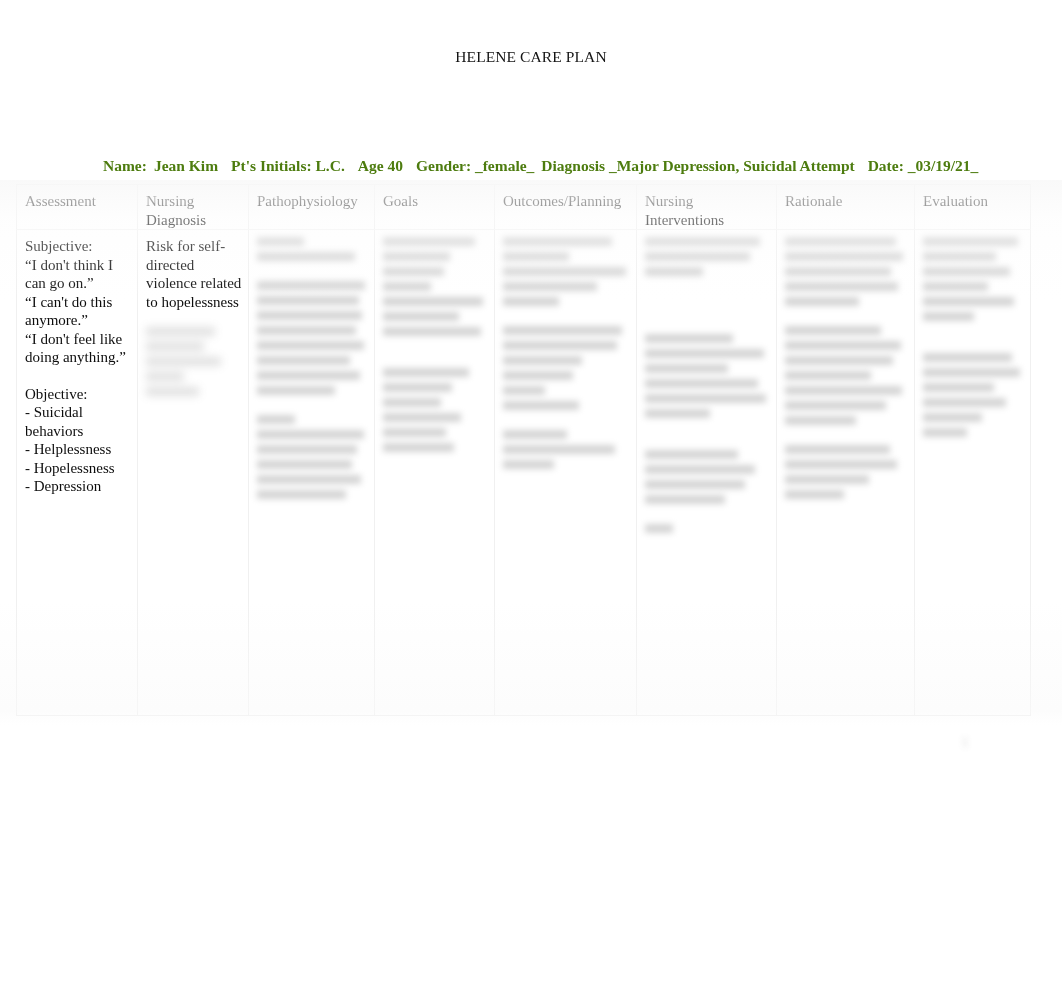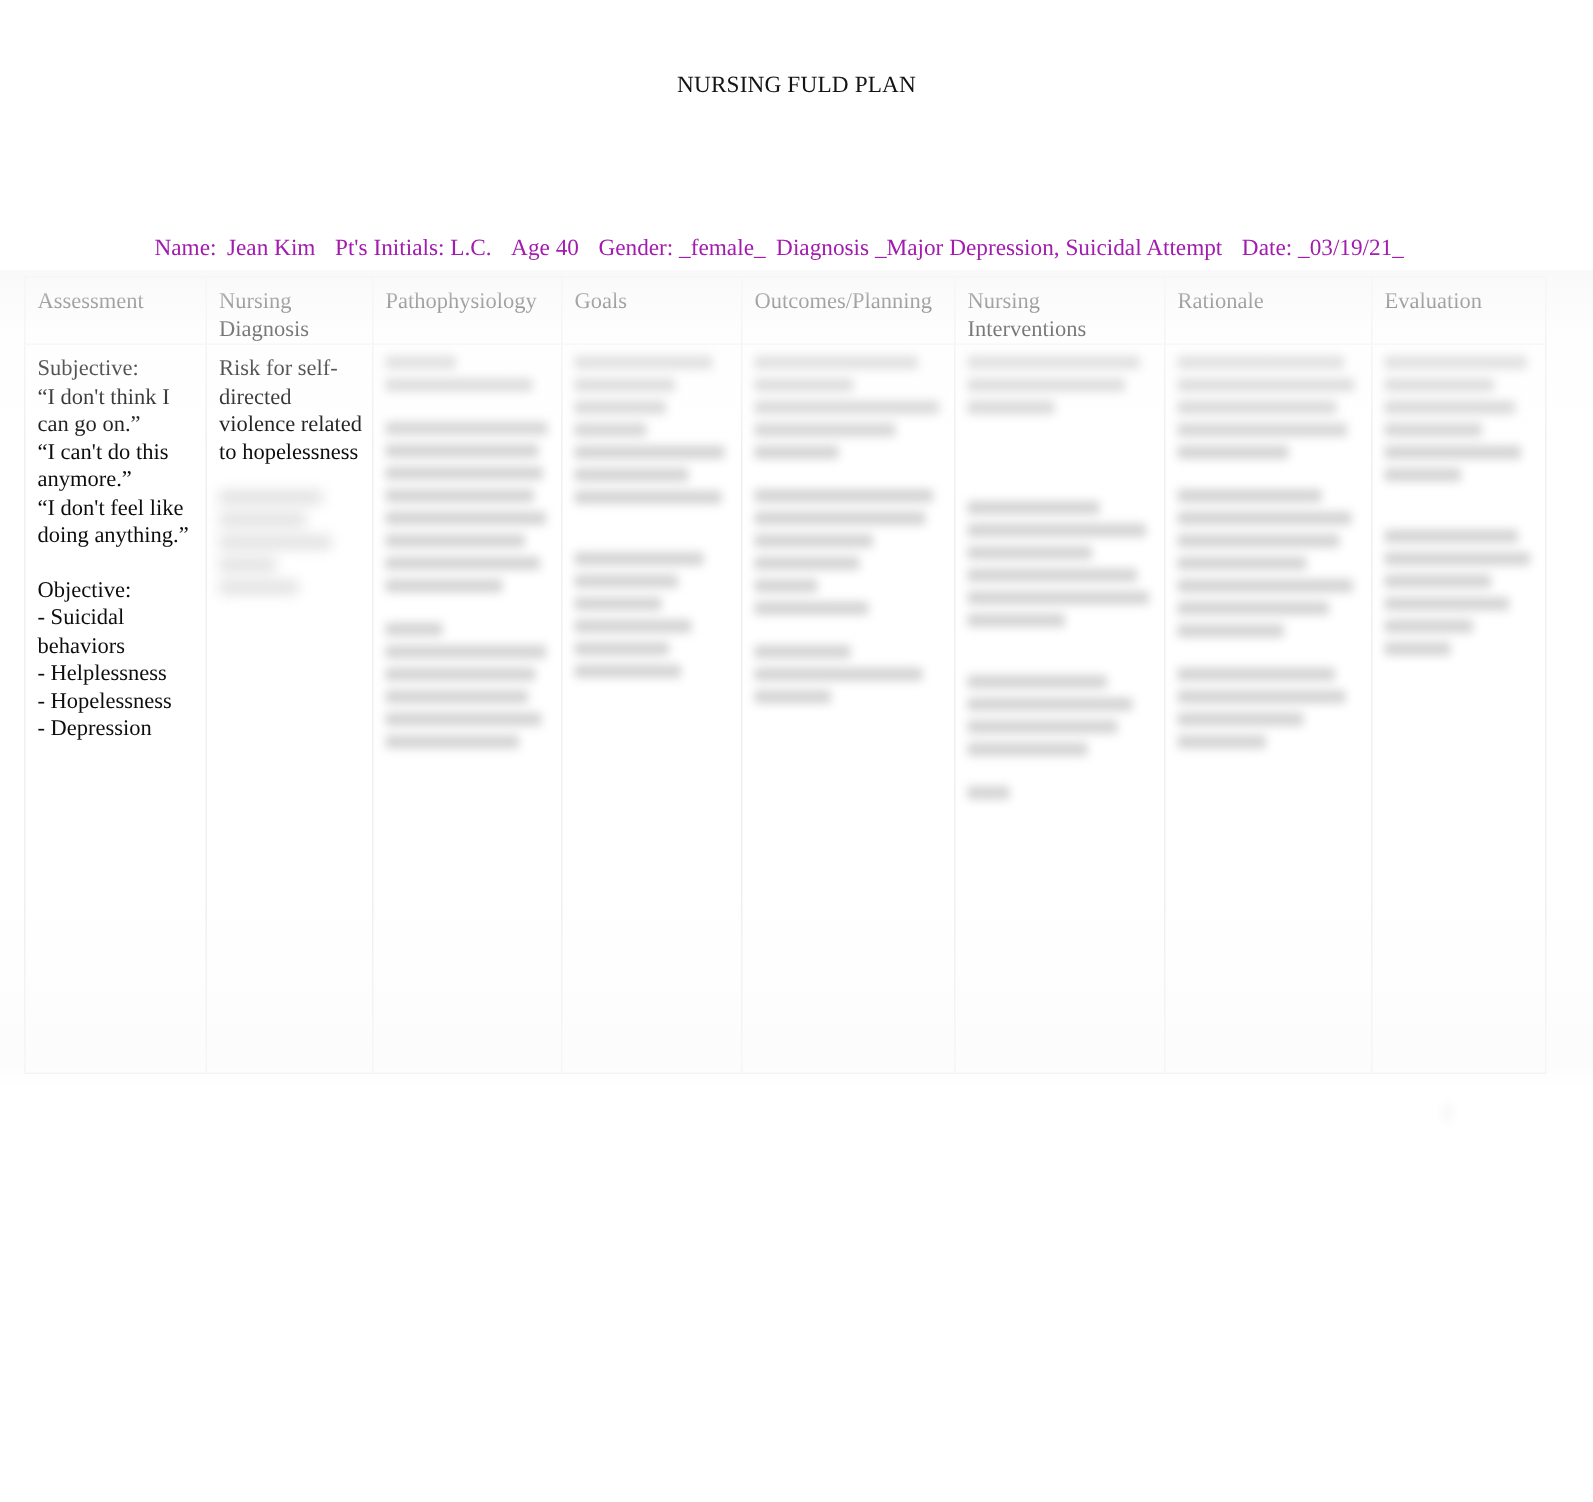--- a/index.html
+++ b/index.html
@@ -40,21 +40,22 @@
   .title-line.l2 { margin-top: 3px; }
 
   
   .info-line {
     position: absolute;
     left: 103px;
     top: 156px;
     font-size: 15.5px;
     line-height: 19px;
     white-space: nowrap;
-    color: #a21caf;
+    color: #4d7c0f;
+    font-weight: bold;
   }
   .info-line .seg { display: inline; }
   .info-gap-sm { display: inline-block; width: 7px; }
   .info-gap-md { display: inline-block; width: 13px; }
 
   
   .care-table {
     position: absolute;
     left: 16px;
     top: 184px;
@@ -155,21 +156,21 @@
                 rgba(250,250,250,0.6) 530px,
                 rgba(255,255,255,0) 545px);
   }
 </style>
 </head>
 <body>
 
 <div class="page">
 
   <div class="title-block">
-    <div class="title-line l2">NURSING FULD PLAN</div>
+    <div class="title-line l2">HELENE CARE PLAN</div>
   </div>
 
   <div class="info-line">
     <span class="seg">Name:</span><span class="info-gap-sm"></span><span class="seg">Jean Kim</span><span class="info-gap-md"></span><span class="seg">Pt's Initials:</span>&nbsp;<span class="seg">L.C.</span><span class="info-gap-md"></span><span class="seg">Age</span>&nbsp;<span class="seg">40</span><span class="info-gap-md"></span><span class="seg">Gender:</span>&nbsp;<span class="seg">_female_</span><span class="info-gap-sm"></span><span class="seg">Diagnosis</span>&nbsp;<span class="seg">_Major Depression, Suicidal Attempt</span><span class="info-gap-md"></span><span class="seg">Date:</span>&nbsp;<span class="seg">_03/19/21_</span>
   </div>
 
   <table class="care-table">
     <colgroup>
       <col class="c0">
         <col class="c1">

